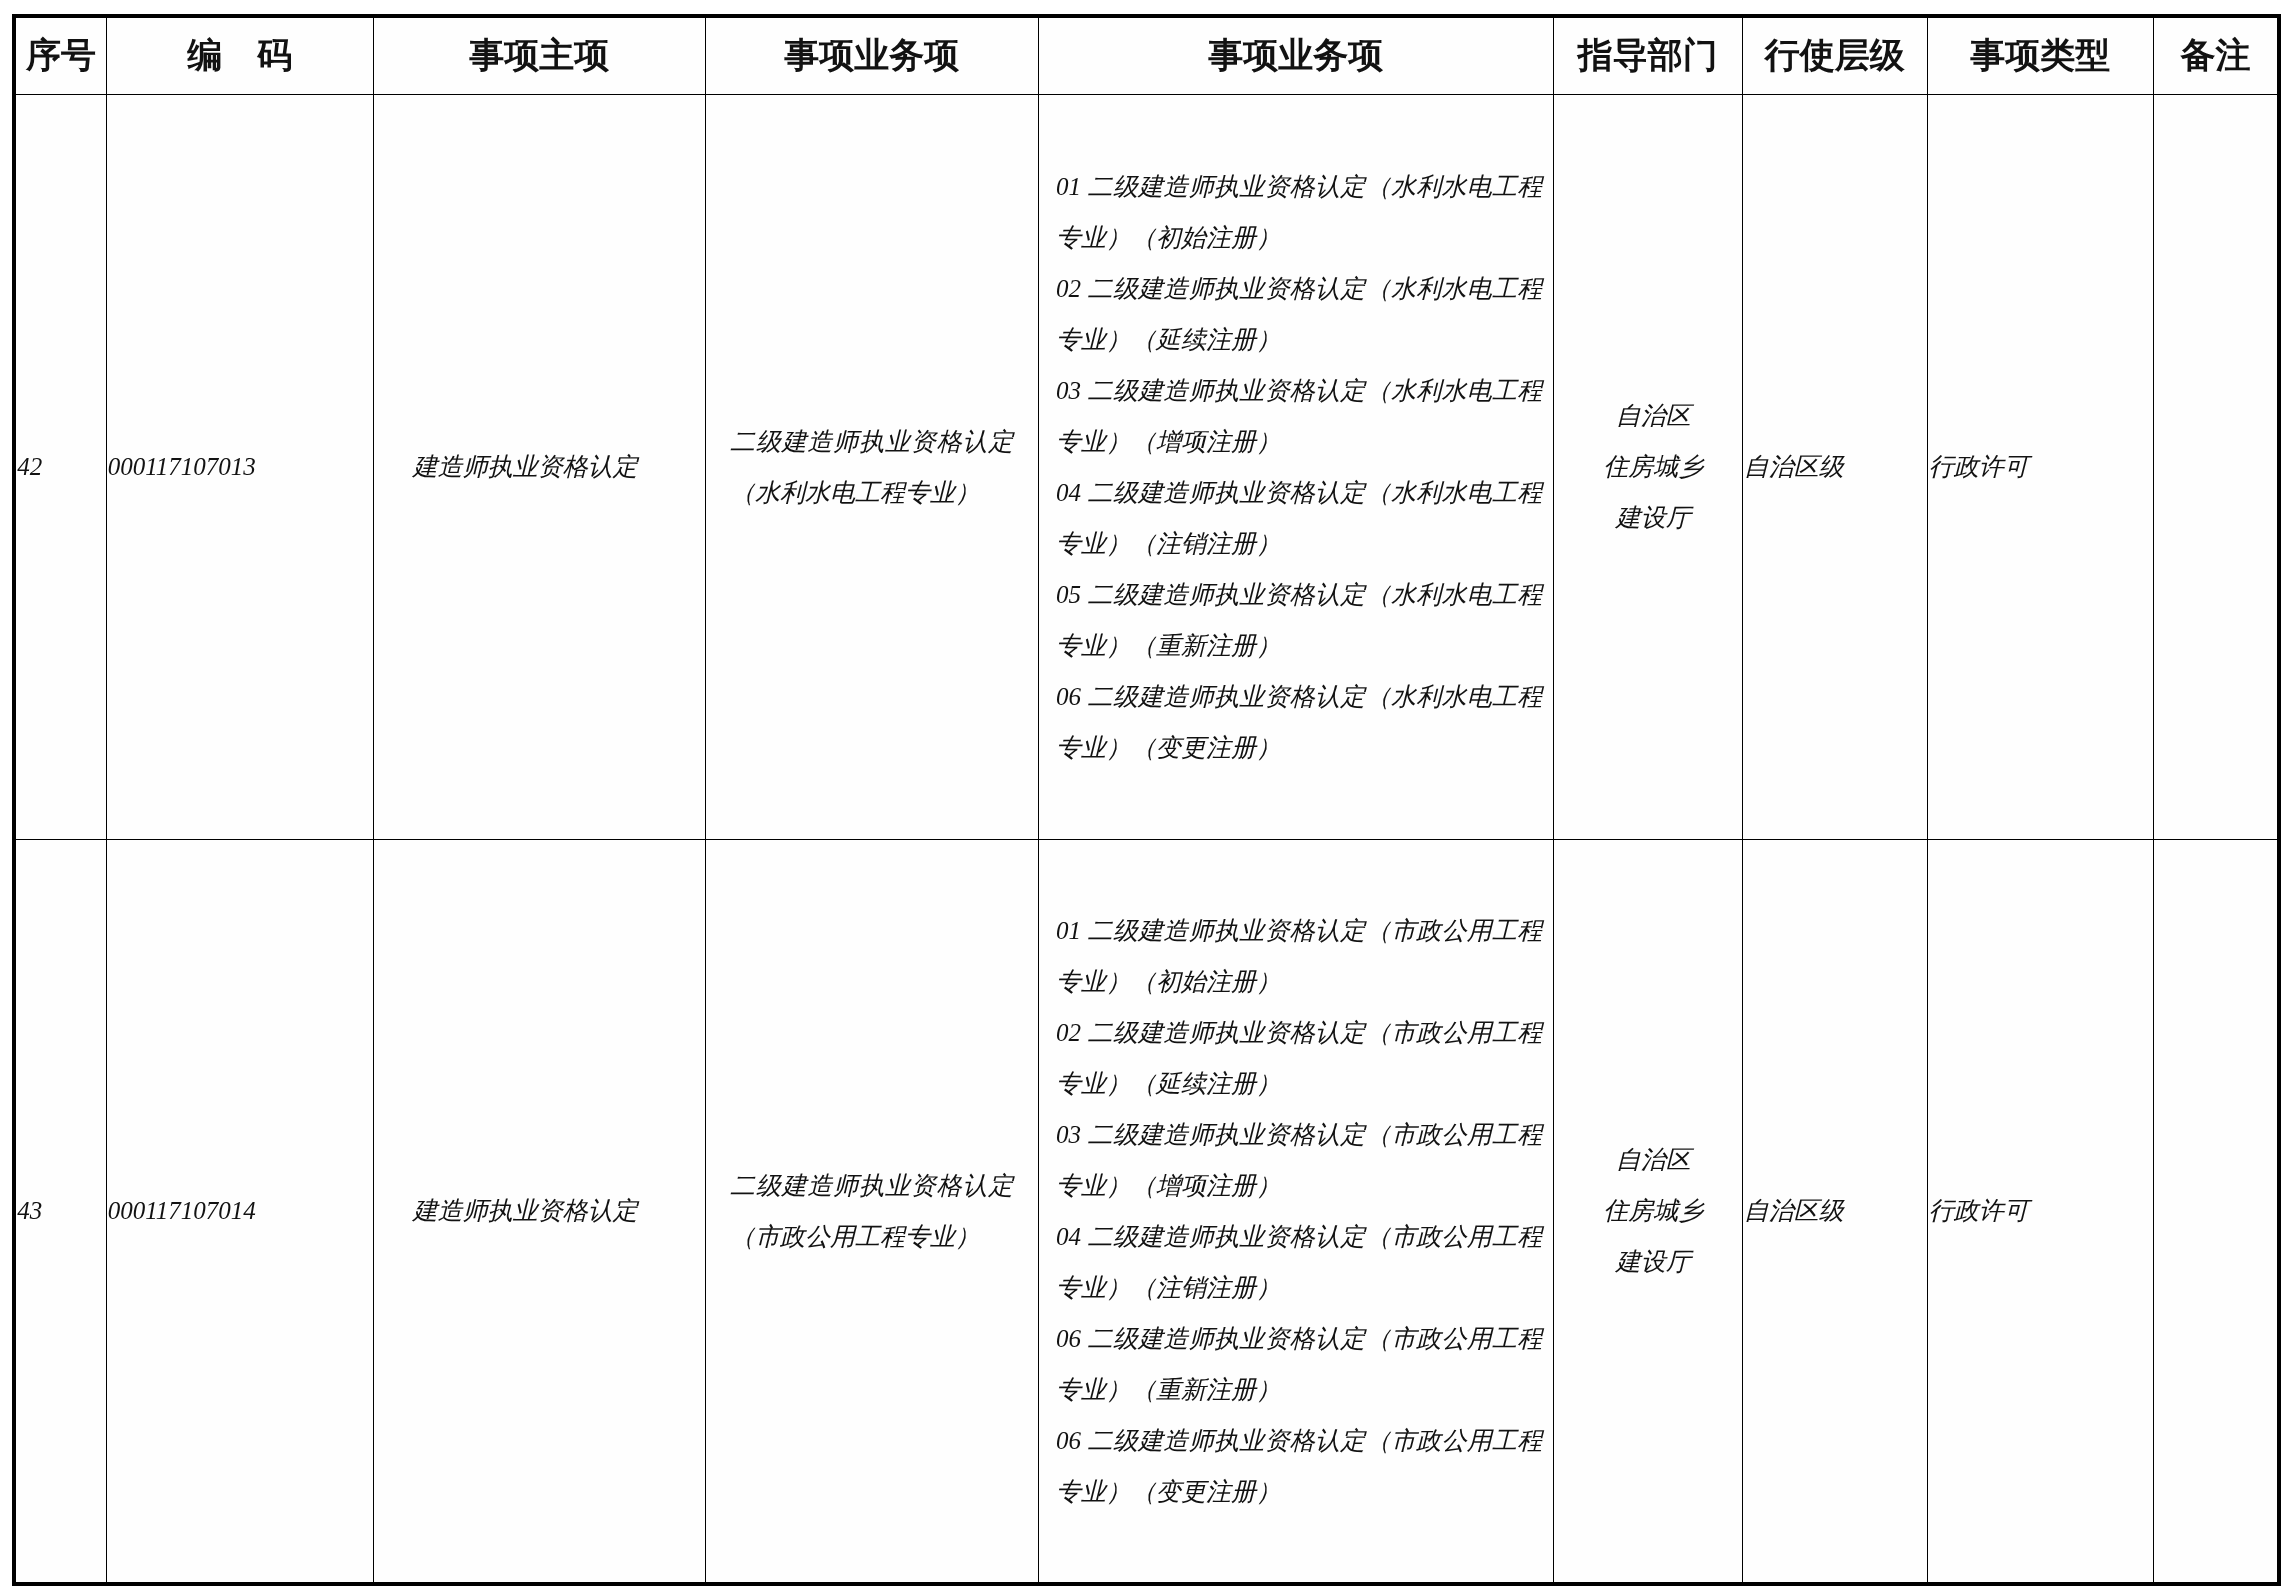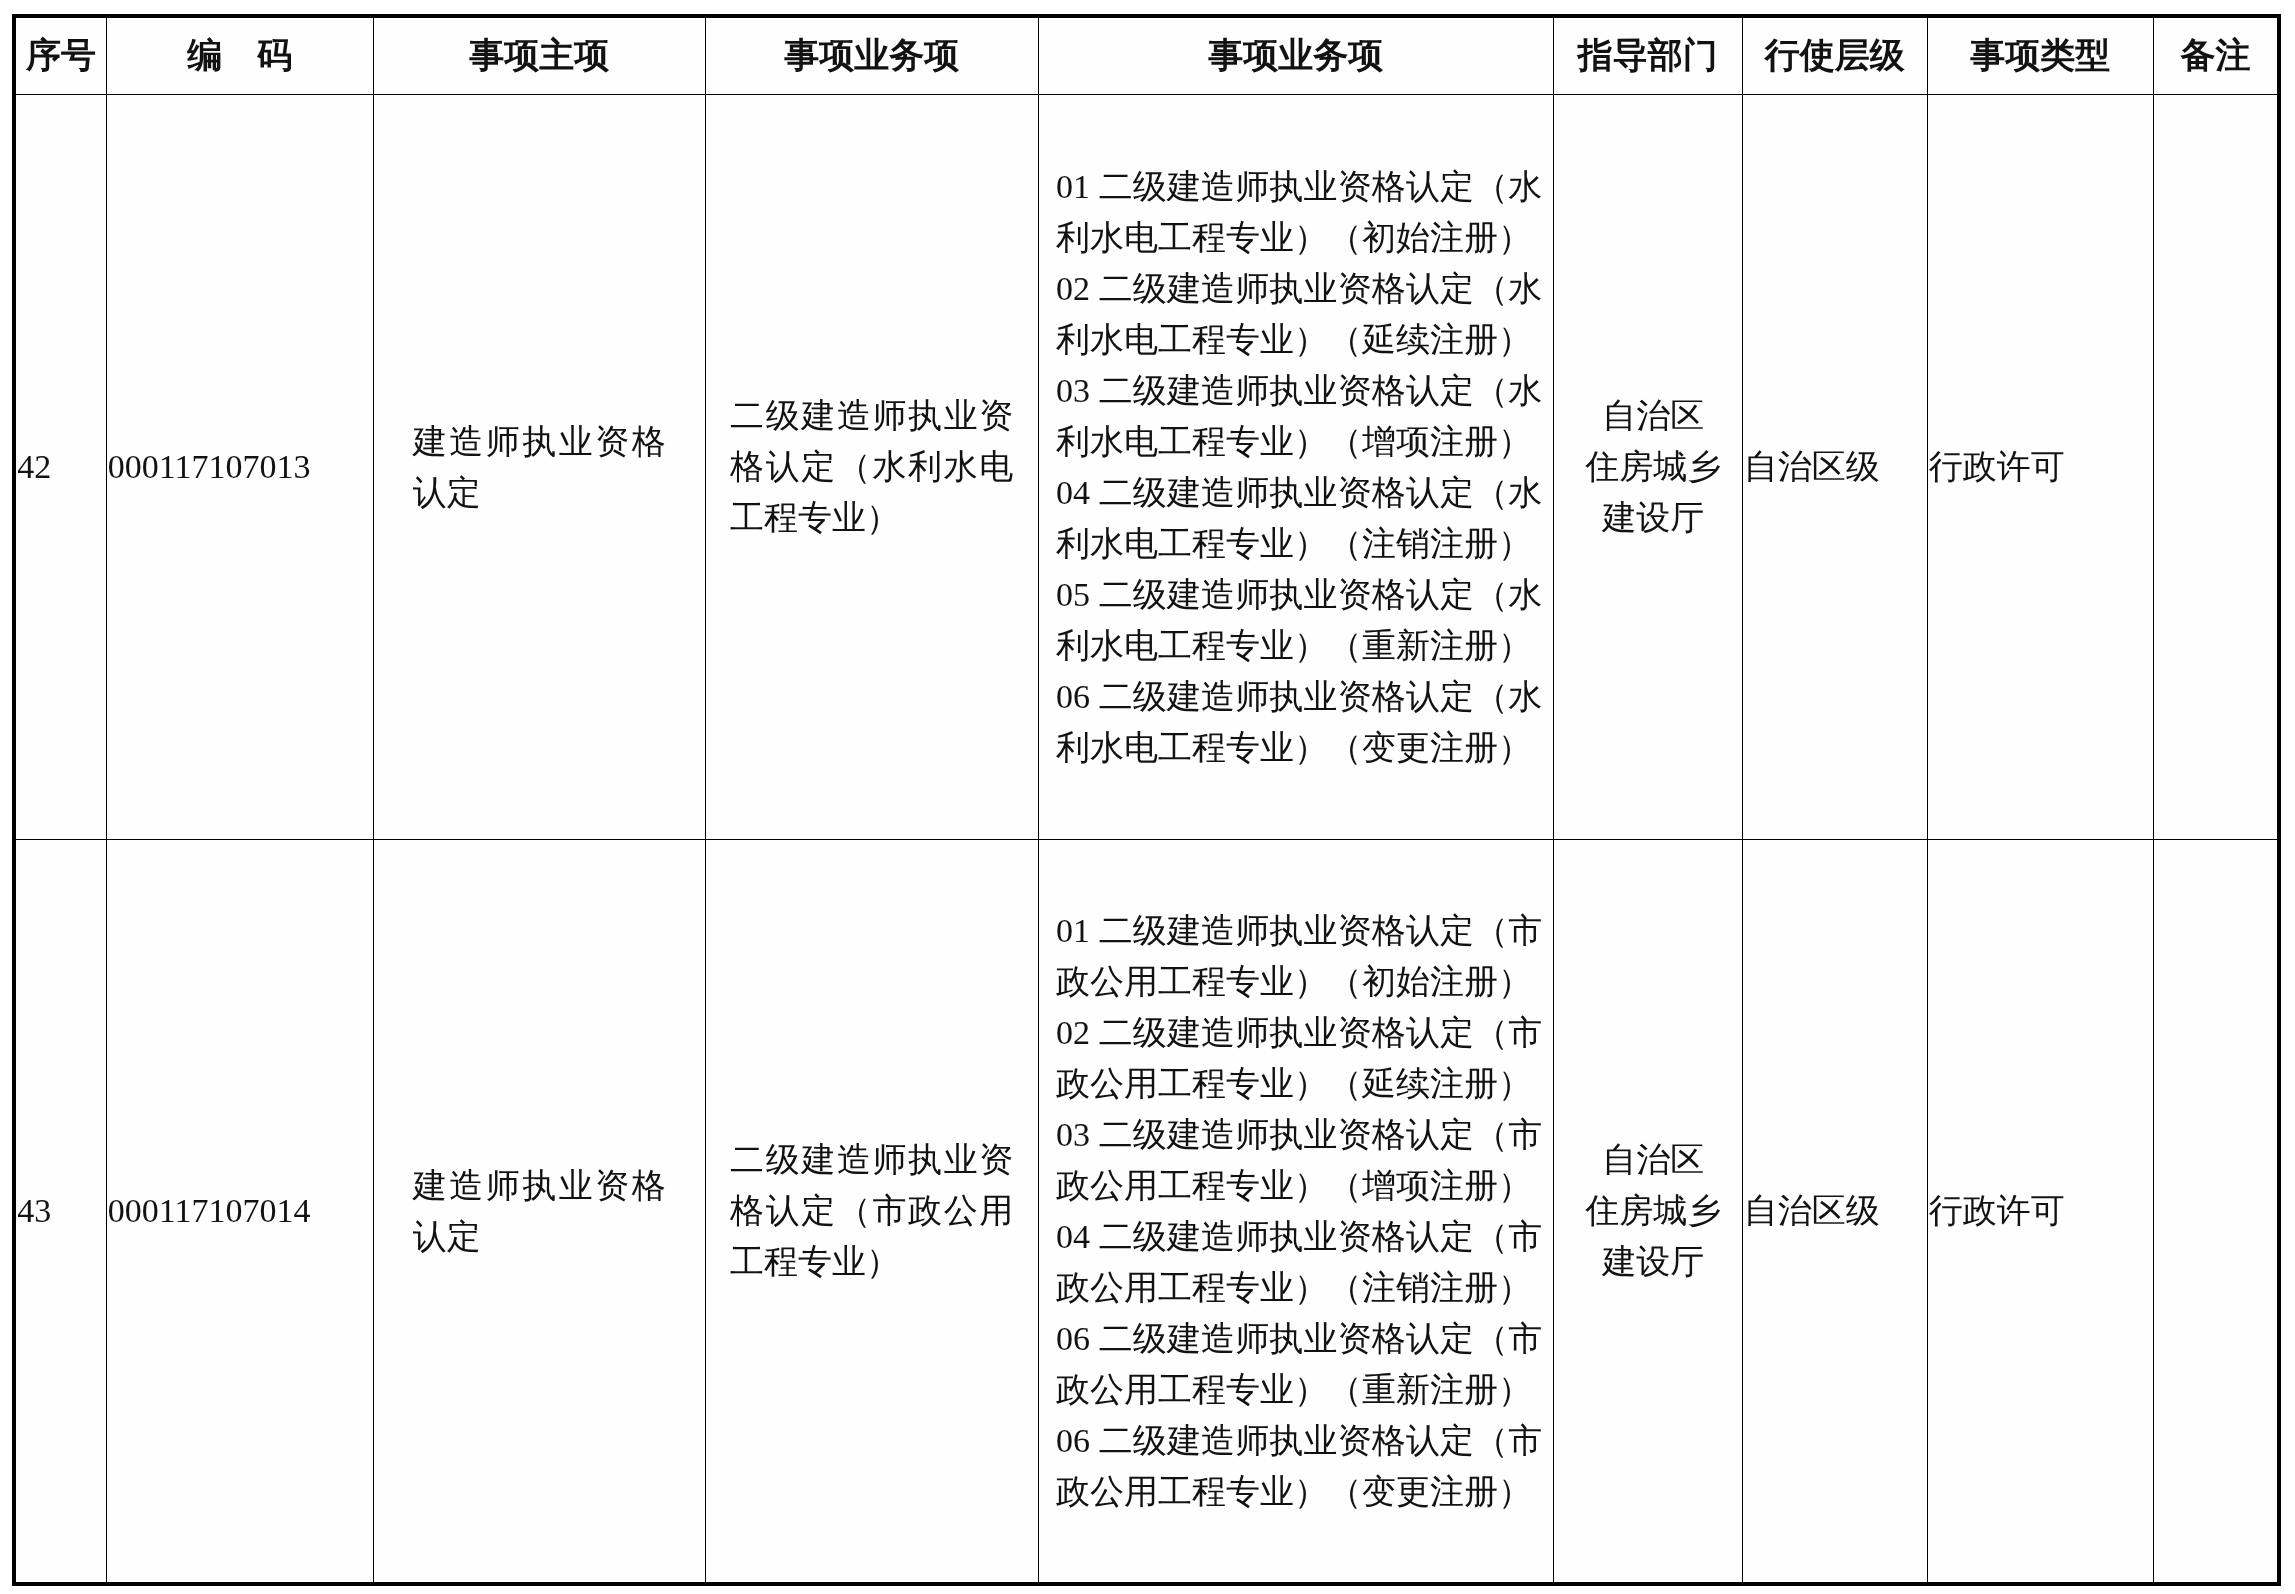--- a/index.html
+++ b/index.html
@@ -46,22 +46,23 @@
   th {
     font-family: Liberation Mono, monospace;
     font-weight: bold;
     font-size: 35px;
     text-align: center;
     padding: 0;
     white-space: nowrap;
   }
 
   td {
-    font-size: 34px;
+    font-size: 25px;
     line-height: 51px;
+    font-style: italic;
   }
 
   .c-seq, .c-code, .c-level, .c-type, .c-rem {
     text-align: left;
   }
 
   .c-main { padding: 0 39px; }
   .c-main .wrap-justify {
     text-align: justify;
   }

